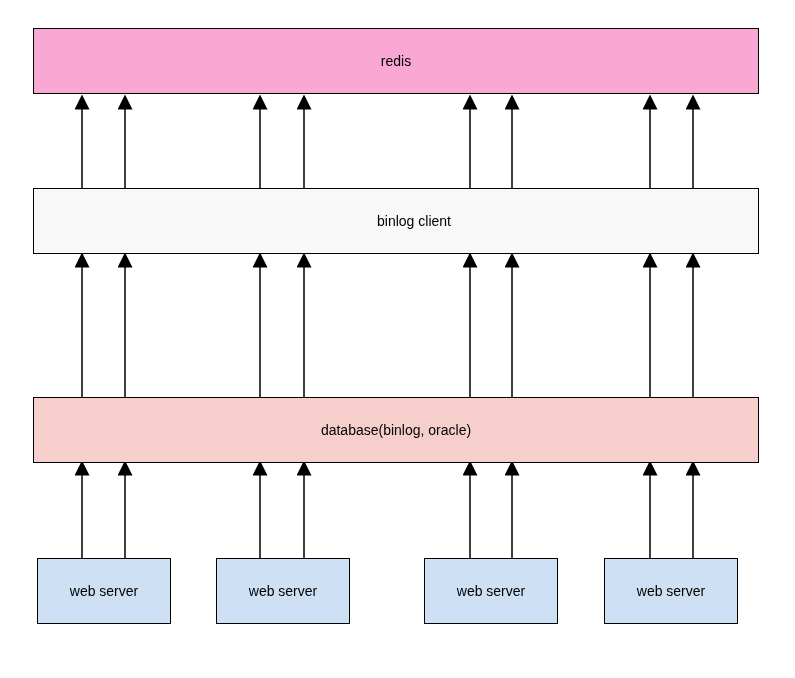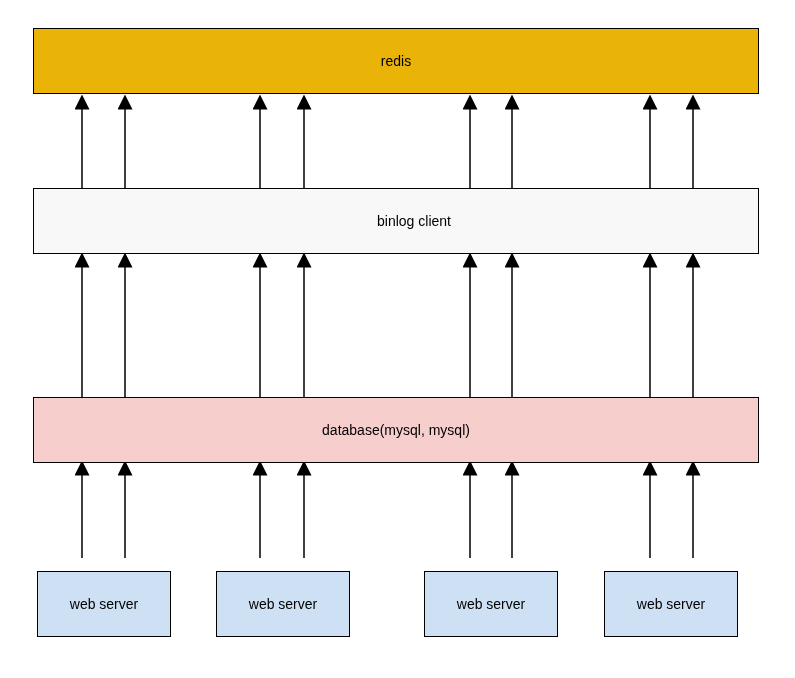--- a/index.html
+++ b/index.html
@@ -13,24 +13,24 @@
     position: relative;
   }
   .layer {
     position: absolute;
     border: 1px solid #000;
     display: flex;
     align-items: center;
     justify-content: center;
     text-align: center;
   }
-  .redis   { background: #eab308; }
+  .redis   { background: #f9a8d4; }
   .binlog  { background: #f8f8f8; padding-left: 36px; }
   .db      { background: #f6cfcd; }
-  .web     { background: #cee1f4; margin-top: 13px; }
+  .web     { background: #cee1f4; }
   svg.arrows {
     position: absolute;
     left: 0; top: 0;
     width: 795px; height: 678px;
     pointer-events: none;
   }
 </style>
 </head>
 <body>
 
@@ -77,21 +77,21 @@
 
 <div class="layer redis" style="left:33px; top:28px; width:726px; height:66px;">
   <span>redis</span>
 </div>
 
 <div class="layer binlog" style="left:33px; top:188px; width:726px; height:66px;">
   <span>binlog client</span>
 </div>
 
 <div class="layer db" style="left:33px; top:397px; width:726px; height:66px;">
-  <span>database(mysql, mysql)</span>
+  <span>database(binlog, oracle)</span>
 </div>
 
 <div class="layer web" style="left:37px; top:558px; width:134px; height:66px;">
   <span>web server</span>
 </div>
 <div class="layer web" style="left:216px; top:558px; width:134px; height:66px;">
   <span>web server</span>
 </div>
 <div class="layer web" style="left:424px; top:558px; width:134px; height:66px;">
   <span>web server</span>

